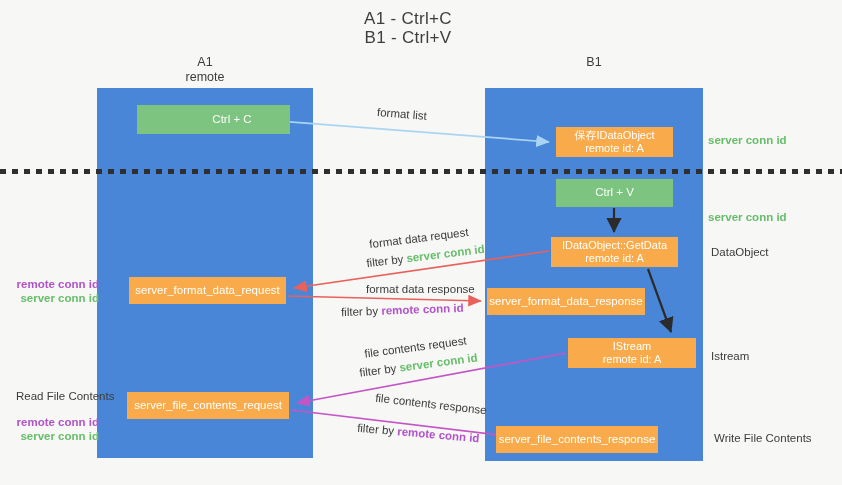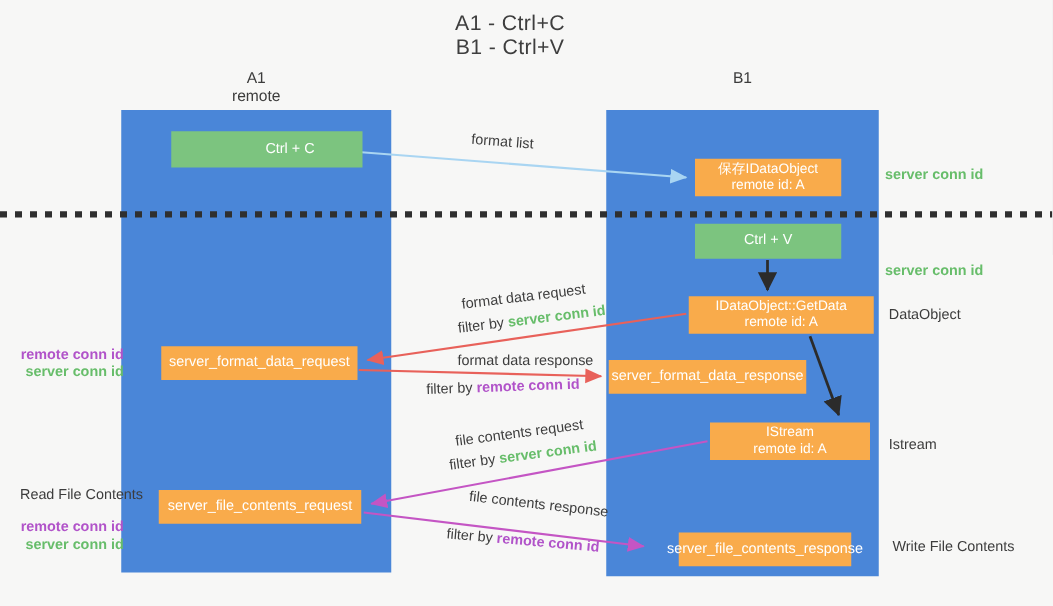--- a/index.html
+++ b/index.html
@@ -122,21 +122,21 @@
 
   <div class="node orange" style="left:556px;top:127px;width:117px;height:30px;">
     <div class="sub">保存IDataObject</div>
     <div class="sub">remote id: A</div>
   </div>
 
   <div class="node green" style="left:556px;top:179px;width:117px;height:28px;">
     <div>Ctrl + V</div>
   </div>
 
-  <div class="node orange" style="left:551px;top:237px;width:148px;height:30px;">
+  <div class="node orange" style="left:551px;top:237px;width:127px;height:30px;">
     <div class="sub">IDataObject::GetData</div>
     <div class="sub">remote id: A</div>
   </div>
 
   <div class="node orange" style="left:487px;top:288px;width:158px;height:27px;">
     <div>server_format_data_response</div>
   </div>
 
   <div class="node orange" style="left:129px;top:277px;width:157px;height:27px;">
     <div>server_format_data_request</div>
@@ -144,21 +144,21 @@
 
   <div class="node orange" style="left:568px;top:338px;width:128px;height:30px;">
     <div class="sub">IStream</div>
     <div class="sub">remote id: A</div>
   </div>
 
   <div class="node orange" style="left:127px;top:392px;width:162px;height:27px;">
     <div>server_file_contents_request</div>
   </div>
 
-  <div class="node orange" style="left:543px;top:426px;width:138px;height:27px;">
+  <div class="node orange" style="left:496px;top:426px;width:162px;height:27px;">
     <div>server_file_contents_response</div>
   </div>
 
   <div class="albl" style="left:377px;top:108px;transform:rotate(4.5deg);">format list</div>
 
   <div class="albl" style="left:369px;top:232px;transform:rotate(-7deg);">format data request</div>
   <div class="albl" style="left:366px;top:250px;transform:rotate(-7deg);"><span>filter by </span><span class="green">server conn id</span></div>
 
   <div class="albl" style="left:366px;top:283px;">format data response</div>
   <div class="albl" style="left:341px;top:304px;transform:rotate(-2deg);"><span>filter by </span><span class="purple">remote conn id</span></div>

